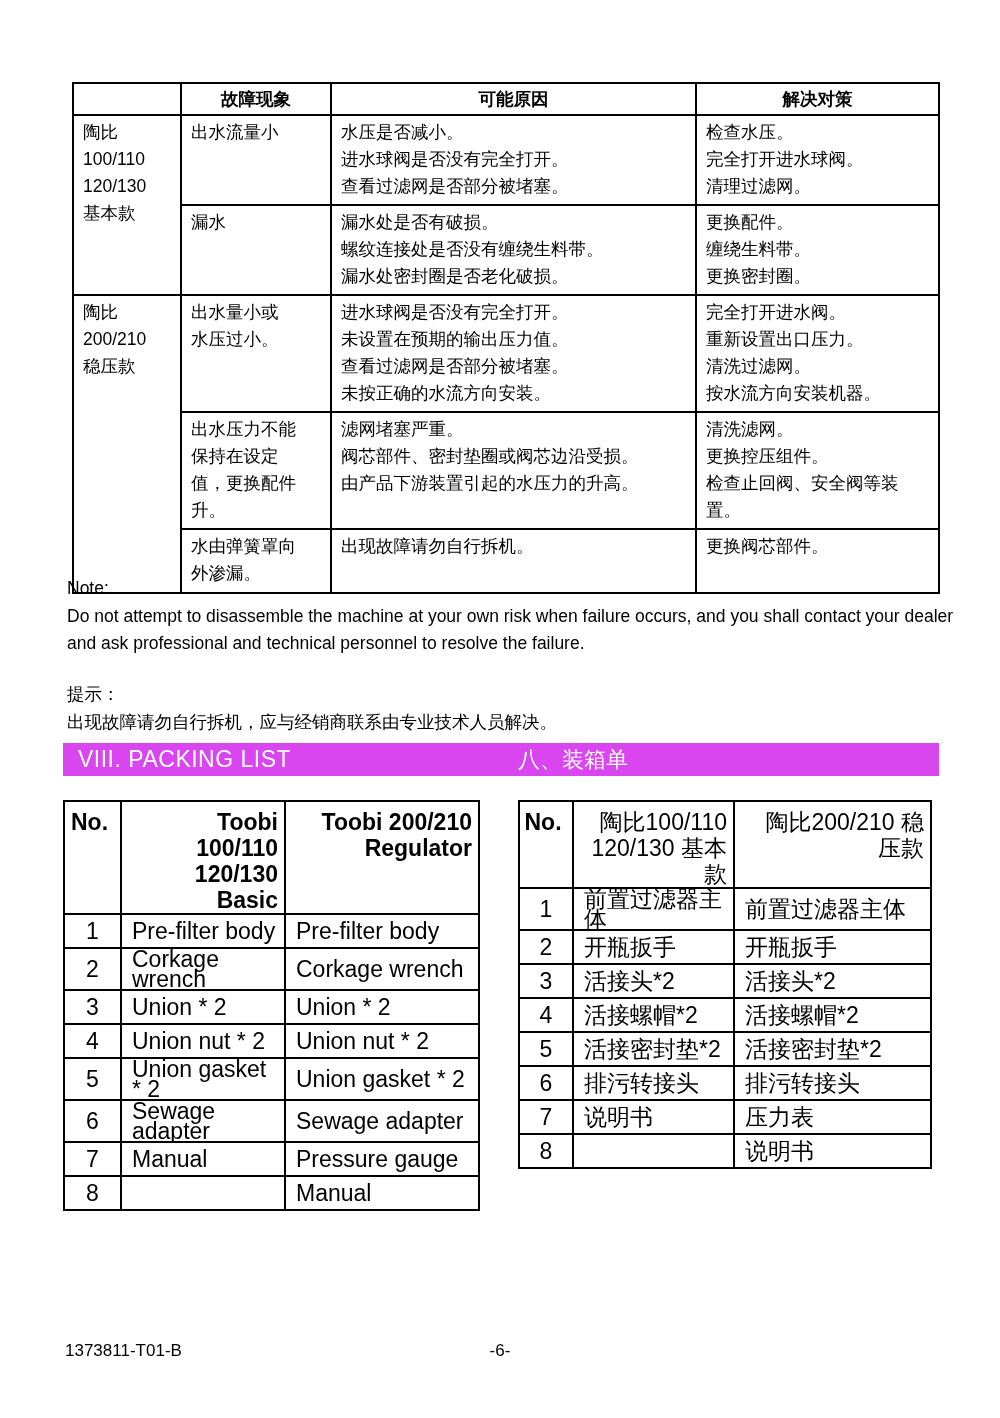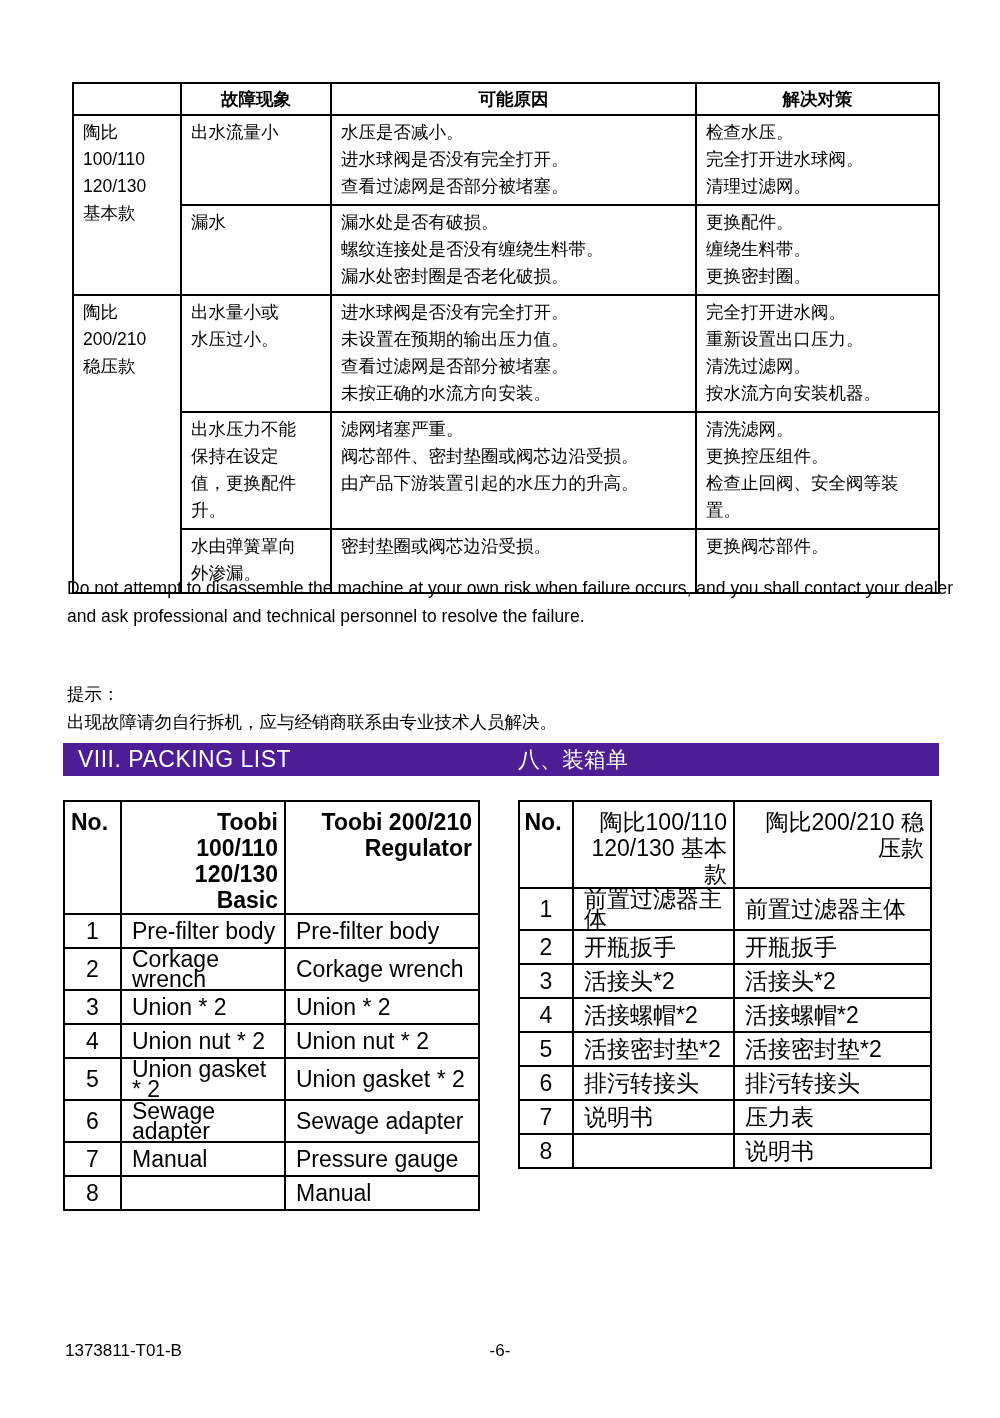--- a/index.html
+++ b/index.html
@@ -133,36 +133,37 @@
     <td>滤网堵塞严重。
 阀芯部件、密封垫圈或阀芯边沿受损。
 由产品下游装置引起的水压力的升高。</td>
     <td>清洗滤网。
 更换控压组件。
 检查止回阀、安全阀等装置。</td>
   </tr>
   <tr class="r5">
     <td>水由弹簧罩向
 外渗漏。</td>
-    <td>密封垫圈或阀芯边沿受损。</td>
+    <td>出现故障请勿自行拆机。</td>
     <td>更换阀芯部件。</td>
   </tr>
 </tbody>
   </table>
 
 <div class="note-block">
+  <div>Note:</div>
   <div>Do not attempt to disassemble the machine at your own risk when failure occurs, and you shall contact your dealer and ask professional and technical personnel to resolve the failure.</div>
 </div>
 
 <div class="tip-block">
   <div>提示：</div>
   <div>出现故障请勿自行拆机，应与经销商联系由专业技术人员解决。</div>
 </div>
 
-<div class="section-bar" style="background: #4c1d95;">
+<div class="section-bar" style="background: #d946ef;">
   <span class="en">VIII. PACKING LIST</span>
   <span class="zh">八、装箱单</span>
 </div>
 
 <table class="ptable ptable-en">
   <colgroup>
       <col style="width:57px">
       <col style="width:164px">
       <col style="width:194px">
     </colgroup>

